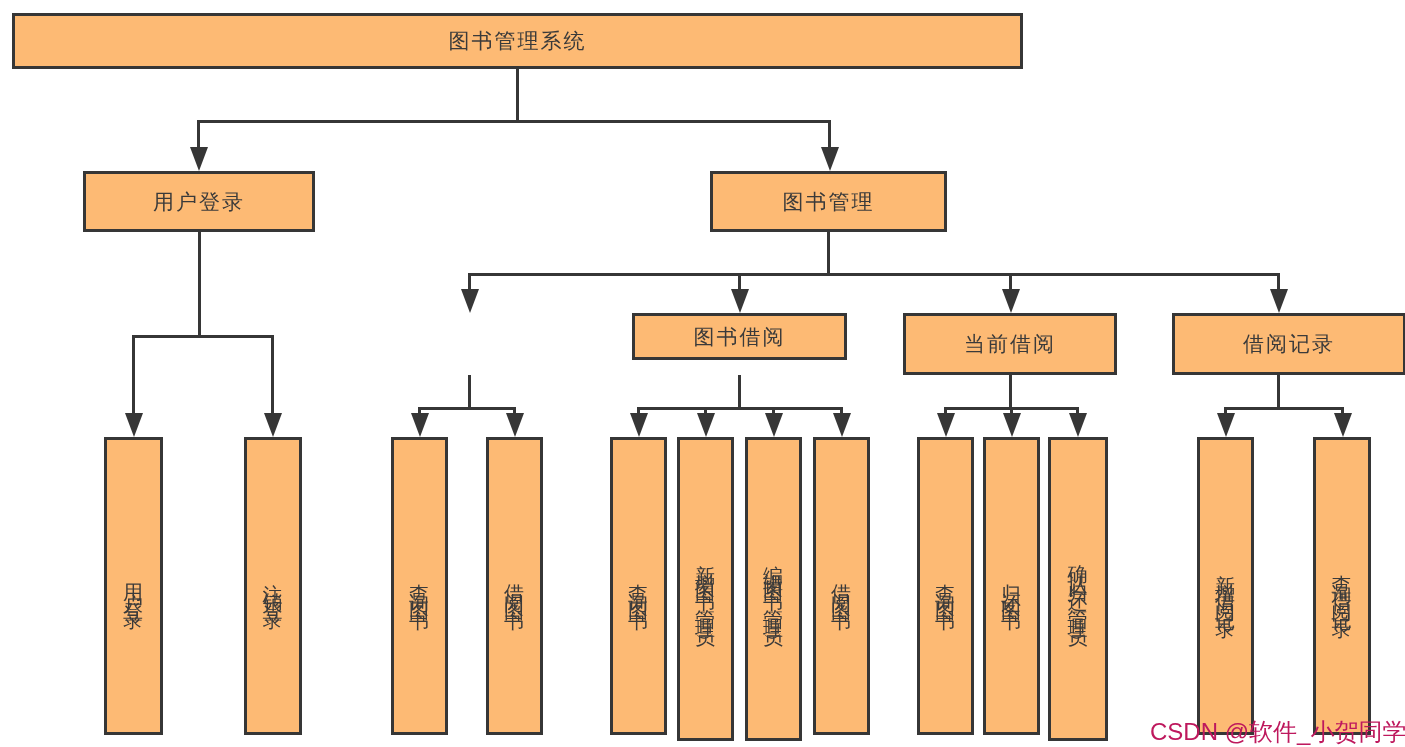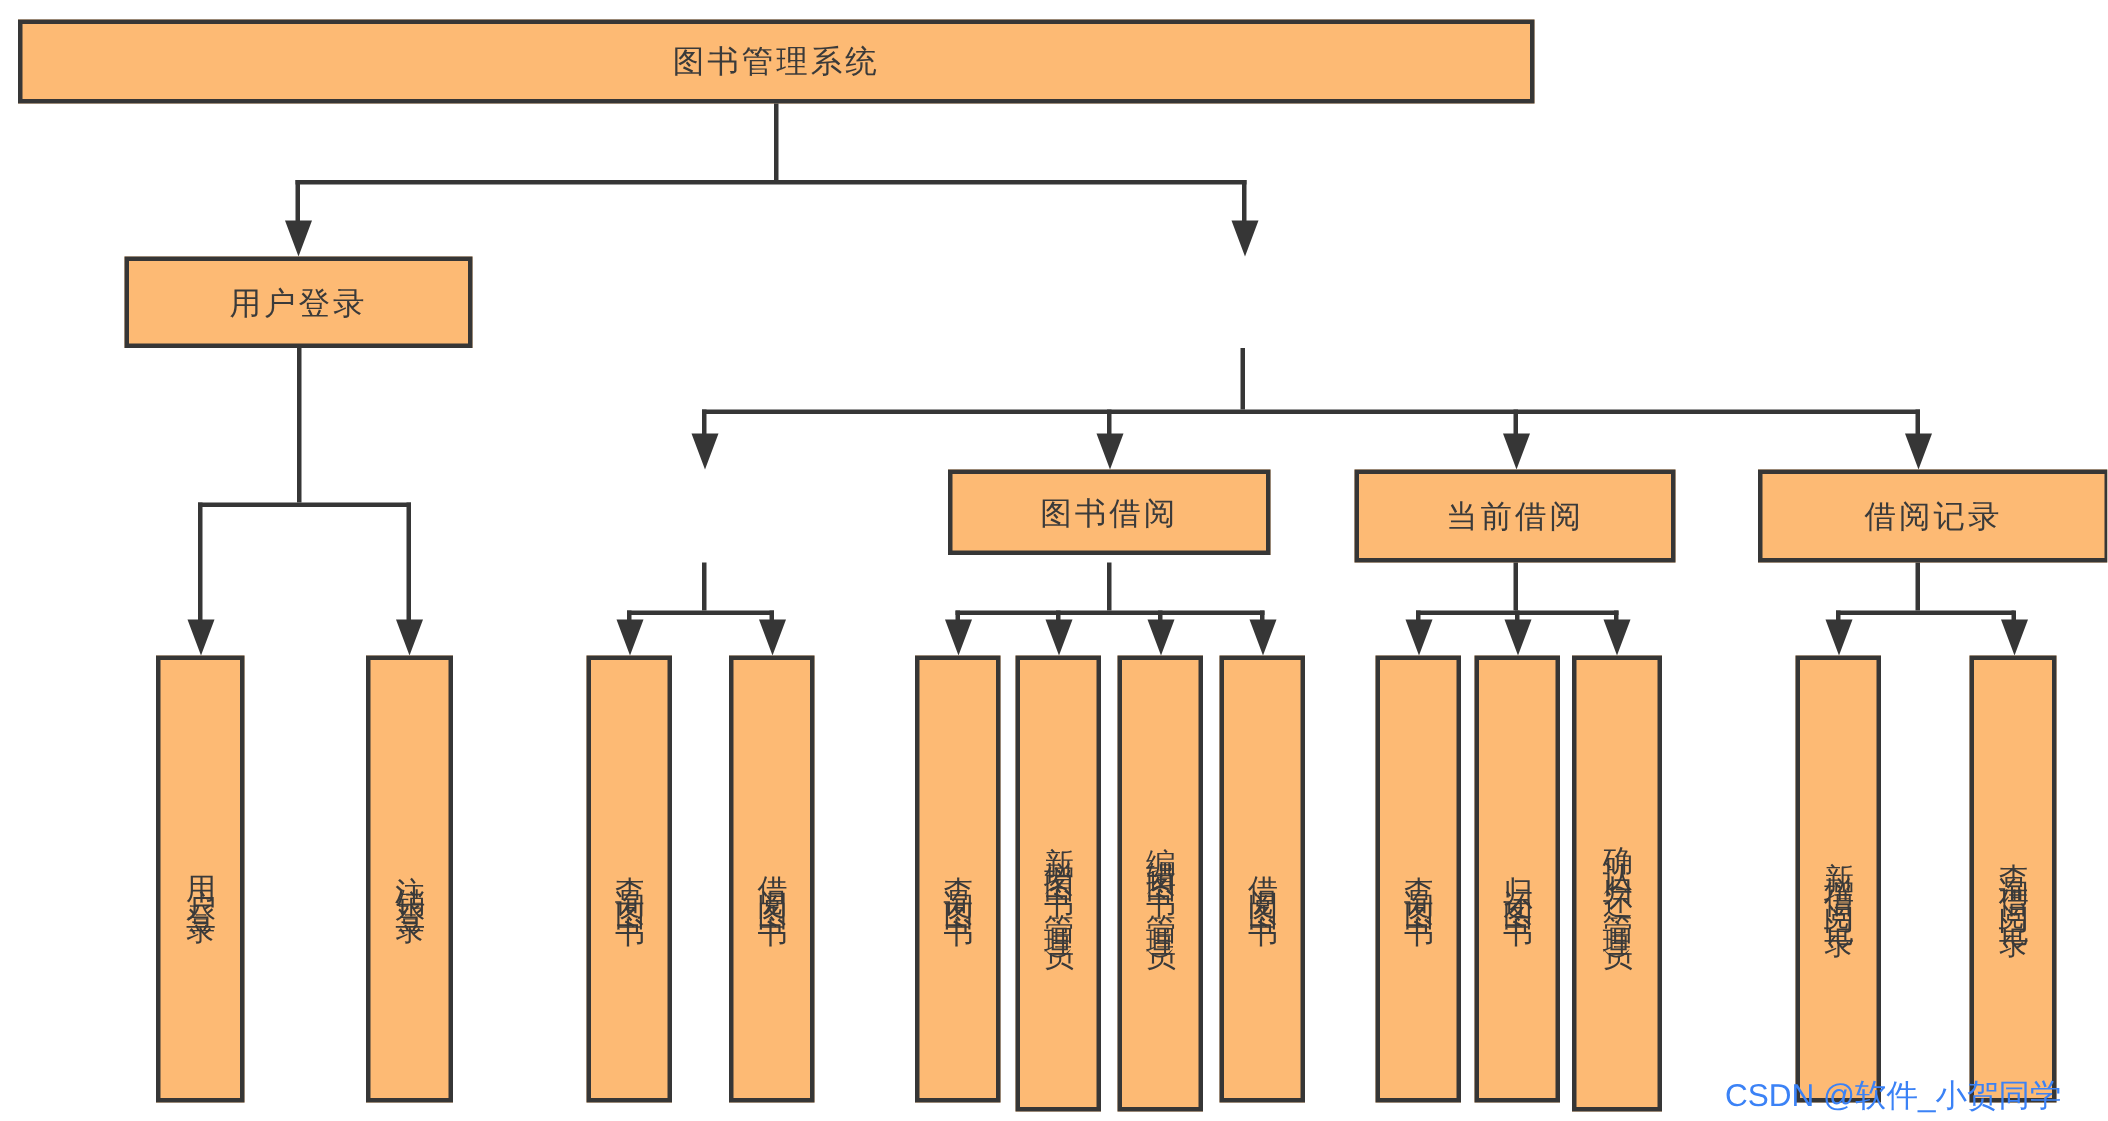--- a/index.html
+++ b/index.html
@@ -16,21 +16,21 @@
     writing-mode:vertical-rl;text-orientation:mixed;
     font-size:20px;letter-spacing:9px;line-height:1;white-space:nowrap;
   }
   .line{position:absolute;background:#363636;}
   .arrowhead{
     position:absolute;width:0;height:0;
     border-left:9px solid transparent;border-right:9px solid transparent;
     border-top:24px solid #363636;
   }
   .watermark{
-    position:absolute;left:1150px;top:716px;font-size:21px;color:#3b82f6;
+    position:absolute;left:1150px;top:716px;font-size:24px;color:#be185d;
     white-space:nowrap;z-index:5;
   }
 </style>
 </head>
 <body>
 
 <div id="canvas">
 
   <div class="box h" style="left:12px;top:13px;width:1011px;height:56px;">
     <span>图书管理系统</span>
@@ -39,40 +39,43 @@
   <div class="line" style="left:516px;top:69px;width:3px;height:51px;"></div>
   <div class="line" style="left:197px;top:120px;width:634px;height:3px;"></div>
   <div class="line" style="left:197px;top:120px;width:3px;height:30px;"></div>
   <div class="arrowhead" style="left:190px;top:147px;"></div>
   <div class="line" style="left:828px;top:120px;width:3px;height:30px;"></div>
   <div class="arrowhead" style="left:821px;top:147px;"></div>
 
   <div class="box h" style="left:83px;top:171px;width:232px;height:61px;">
     <span>用户登录</span>
   </div>
+  <div class="box h" style="left:710px;top:171px;width:237px;height:61px;">
+    <span>图书管理</span>
+  </div>
 
   <div class="line" style="left:198px;top:232px;width:3px;height:103px;"></div>
   <div class="line" style="left:132px;top:335px;width:142px;height:3px;"></div>
   <div class="line" style="left:132px;top:335px;width:3px;height:82px;"></div>
   <div class="arrowhead" style="left:125px;top:413px;"></div>
   <div class="line" style="left:271px;top:335px;width:3px;height:82px;"></div>
   <div class="arrowhead" style="left:264px;top:413px;"></div>
 
   <div class="line" style="left:827px;top:232px;width:3px;height:41px;"></div>
   <div class="line" style="left:468px;top:273px;width:812px;height:3px;"></div>
   <div class="line" style="left:468px;top:273px;width:3px;height:18px;"></div>
   <div class="arrowhead" style="left:461px;top:289px;"></div>
   <div class="line" style="left:738px;top:273px;width:3px;height:18px;"></div>
   <div class="arrowhead" style="left:731px;top:289px;"></div>
   <div class="line" style="left:1009px;top:273px;width:3px;height:18px;"></div>
   <div class="arrowhead" style="left:1002px;top:289px;"></div>
   <div class="line" style="left:1277px;top:273px;width:3px;height:18px;"></div>
   <div class="arrowhead" style="left:1270px;top:289px;"></div>
 
-  <div class="box h" style="left:632px;top:313px;width:215px;height:57px;">
+  <div class="box h" style="left:632px;top:313px;width:215px;height:47px;">
     <span>图书借阅</span>
   </div>
   <div class="box h" style="left:903px;top:313px;width:214px;height:62px;">
     <span>当前借阅</span>
   </div>
   <div class="box h" style="left:1172px;top:313px;width:234px;height:62px;">
     <span>借阅记录</span>
   </div>
 
   <div class="line" style="left:468px;top:375px;width:3px;height:32px;"></div>

